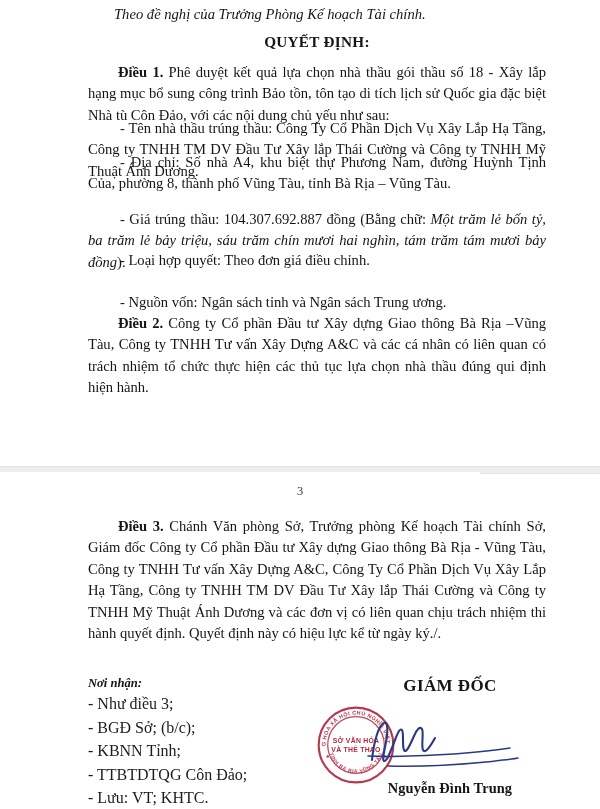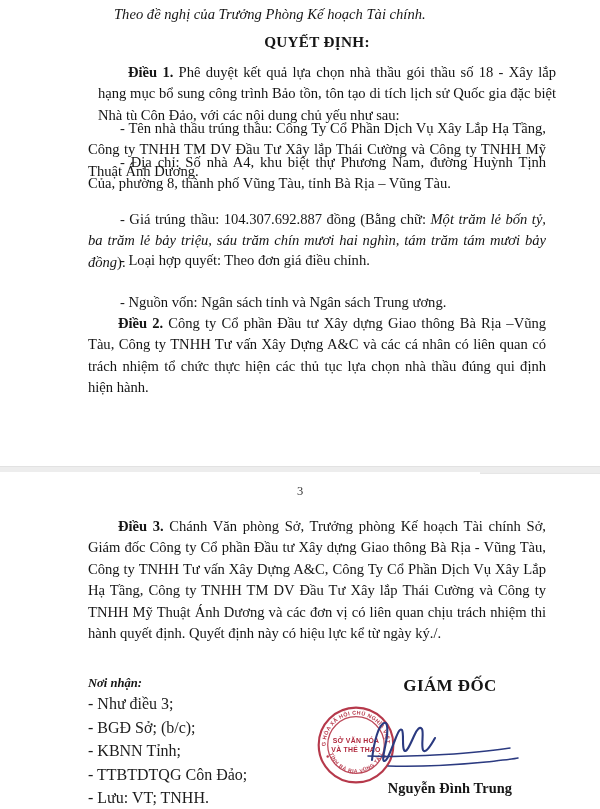--- a/index.html
+++ b/index.html
@@ -73,21 +73,21 @@
     position: absolute;
     top: 33px;
     left: 88px;
     width: 458px;
     text-align: center;
     font-weight: bold;
     font-size: 15.2px;
     letter-spacing: 0.3px;
   }
 
-  .blk-d1   { top: 62px; margin-left: 10px;  }
+  .blk-d1   { top: 62px;  }
   .blk-ten  { top: 118px; }
   .blk-dia  { top: 152px; }
   .blk-gia  { top: 209px; }
   .blk-loai { top: 250px; }
   .blk-thoi { top: 271px; }
   .blk-nguon{ top: 292px; }
   .blk-d2   { top: 313px; }
 
   
   .pagenum {
@@ -224,21 +224,21 @@
 
   <div class="sig-wrap">
 
     <div class="noi-nhan">
       <div class="nn-title">Nơi nhận:</div>
       <ul>
         <li>- Như điều 3;</li>
         <li>- BGĐ Sở; (b/c);</li>
         <li>- KBNN Tỉnh;</li>
         <li>- TTBTDTQG Côn Đảo;</li>
-        <li>- Lưu: VT; TNHH.</li>
+        <li>- Lưu: VT; KHTC.</li>
       </ul>
     </div>
 
     <div class="signer">
       <div class="signer-title">GIÁM ĐỐC</div>
 
       <div class="sig-canvas">
 
         <svg class="seal" viewBox="0 0 100 100">
           <defs>

